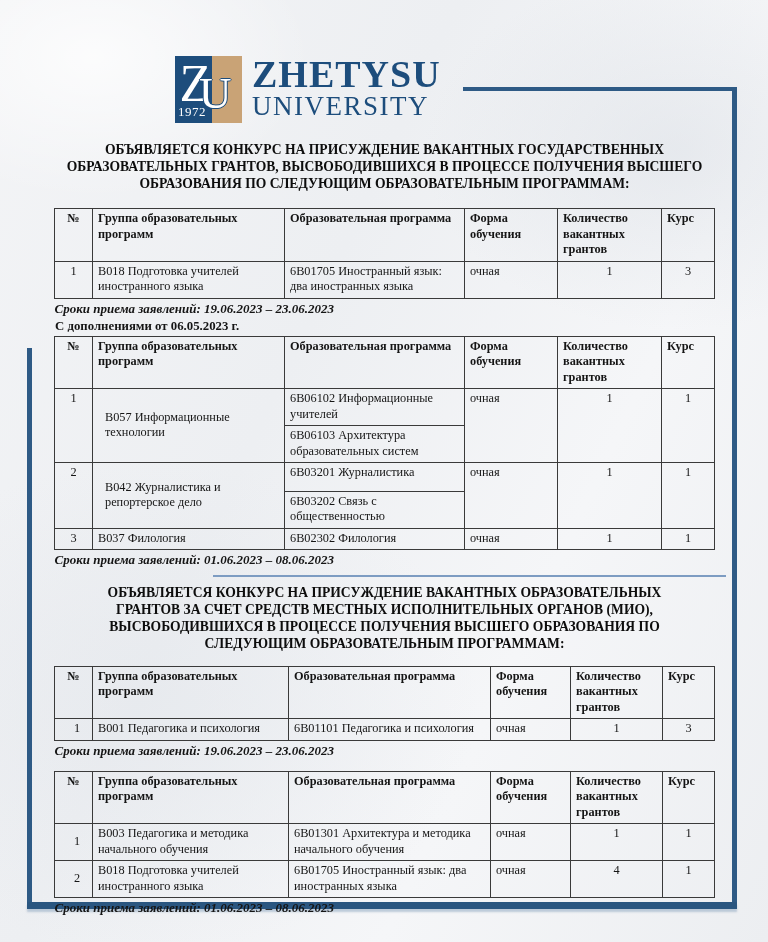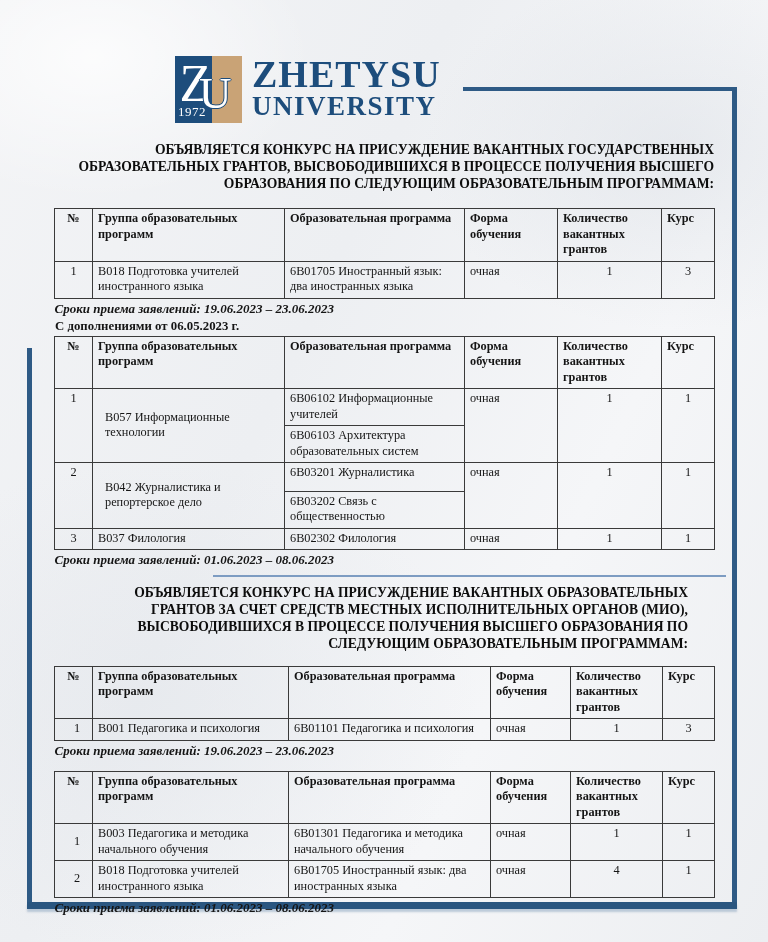--- a/index.html
+++ b/index.html
@@ -22,24 +22,24 @@
   .logo { position:absolute; left:175px; top:56px; display:flex; align-items:flex-start; }
   .emblem { position:relative; width:67px; height:67px; flex:none; }
   .emblem .rect-blue { position:absolute; left:0; top:0; width:37px; height:67px; background:#1d4d7c; }
   .emblem .rect-tan  { position:absolute; left:37px; top:0; width:30px; height:67px; background:#c9a376; }
   .emblem .z { position:absolute; left:2px; top:-3px; width:37px; text-align:center; font-size:52px; line-height:62px; color:#fff; }
   .emblem .u { position:absolute; left:24px; top:9px; font-size:45px; line-height:56px; color:#fff;
                text-shadow:1px 0 0 #1d4d7c,-1px 0 0 #1d4d7c,0 1px 0 #1d4d7c,0 -1px 0 #1d4d7c; }
   .emblem .year { position:absolute; left:3px; bottom:3px; font-size:13px; letter-spacing:.5px; color:#fff; }
   .wordmark { margin-left:10px; color:#1d4d7c; }
   .wordmark .l1 { font-size:38px; line-height:36px; font-weight:bold; letter-spacing:1px;text-align:right; }
-  .wordmark .l2 { font-size:27px; line-height:29px; font-weight:bold; letter-spacing:1.5px; }
+  .wordmark .l2 { font-size:27px; line-height:29px; font-weight:normal; letter-spacing:1.5px; }
   
   .content { position:absolute; left:53px; top:142px; width:663px; }
-  .heading { text-align:right; font-weight:bold; font-size:13.6px; line-height:16.8px; color:#0d0d0d; }
+  .heading { text-align:center; font-weight:bold; font-size:13.6px; line-height:16.8px; color:#0d0d0d; }
   .h1 { margin:0 2px 16px 2px; }
   .h2 { margin:8px 28px 13px 28px; }
   table { border-collapse:collapse; table-layout:fixed; width:660px; font-size:12.3px; margin:0 auto; }
   th, td { border:1px solid #3a3a3a; padding:2px 5px 3px 5px; vertical-align:top; text-align:left; line-height:15.5px; }
   th { font-weight:bold; }
   .c { text-align:center; }
   .v-mid { vertical-align:middle;padding-left:12px; }
   .deadline { width:660px; margin:2px auto 0 auto; text-align:left; font-weight:bold; font-style:italic; font-size:13px; line-height:16px; }
   .amendment { margin:2px 0 2px 2px; font-weight:bold; font-size:12.8px; line-height:15px; }
   .divider { height:2px; background:#7d9cc2; margin:7px 0 0 160px; width:513px; } .gap-md { height:12px; }
@@ -209,21 +209,21 @@
         <th class="c">№</th>
         <th>Группа образовательных программ</th>
         <th>Образовательная программа</th>
         <th>Форма обучения</th>
         <th>Количество вакантных грантов</th>
         <th>Курс</th>
       </tr>
       <tr>
         <td class="c v-mid">1</td>
         <td>В003 Педагогика и методика начального обучения</td>
-        <td>6В01301 Педагогика и методика начального обучения</td>
+        <td>6В01301 Архитектура и методика начального обучения</td>
         <td>очная</td>
         <td class="c">1</td>
         <td class="c">1</td>
       </tr>
       <tr>
         <td class="c v-mid">2</td>
         <td>В018 Подготовка учителей иностранного языка</td>
         <td>6В01705  Иностранный язык: два иностранных языка</td>
         <td>очная</td>
         <td class="c">4</td>

